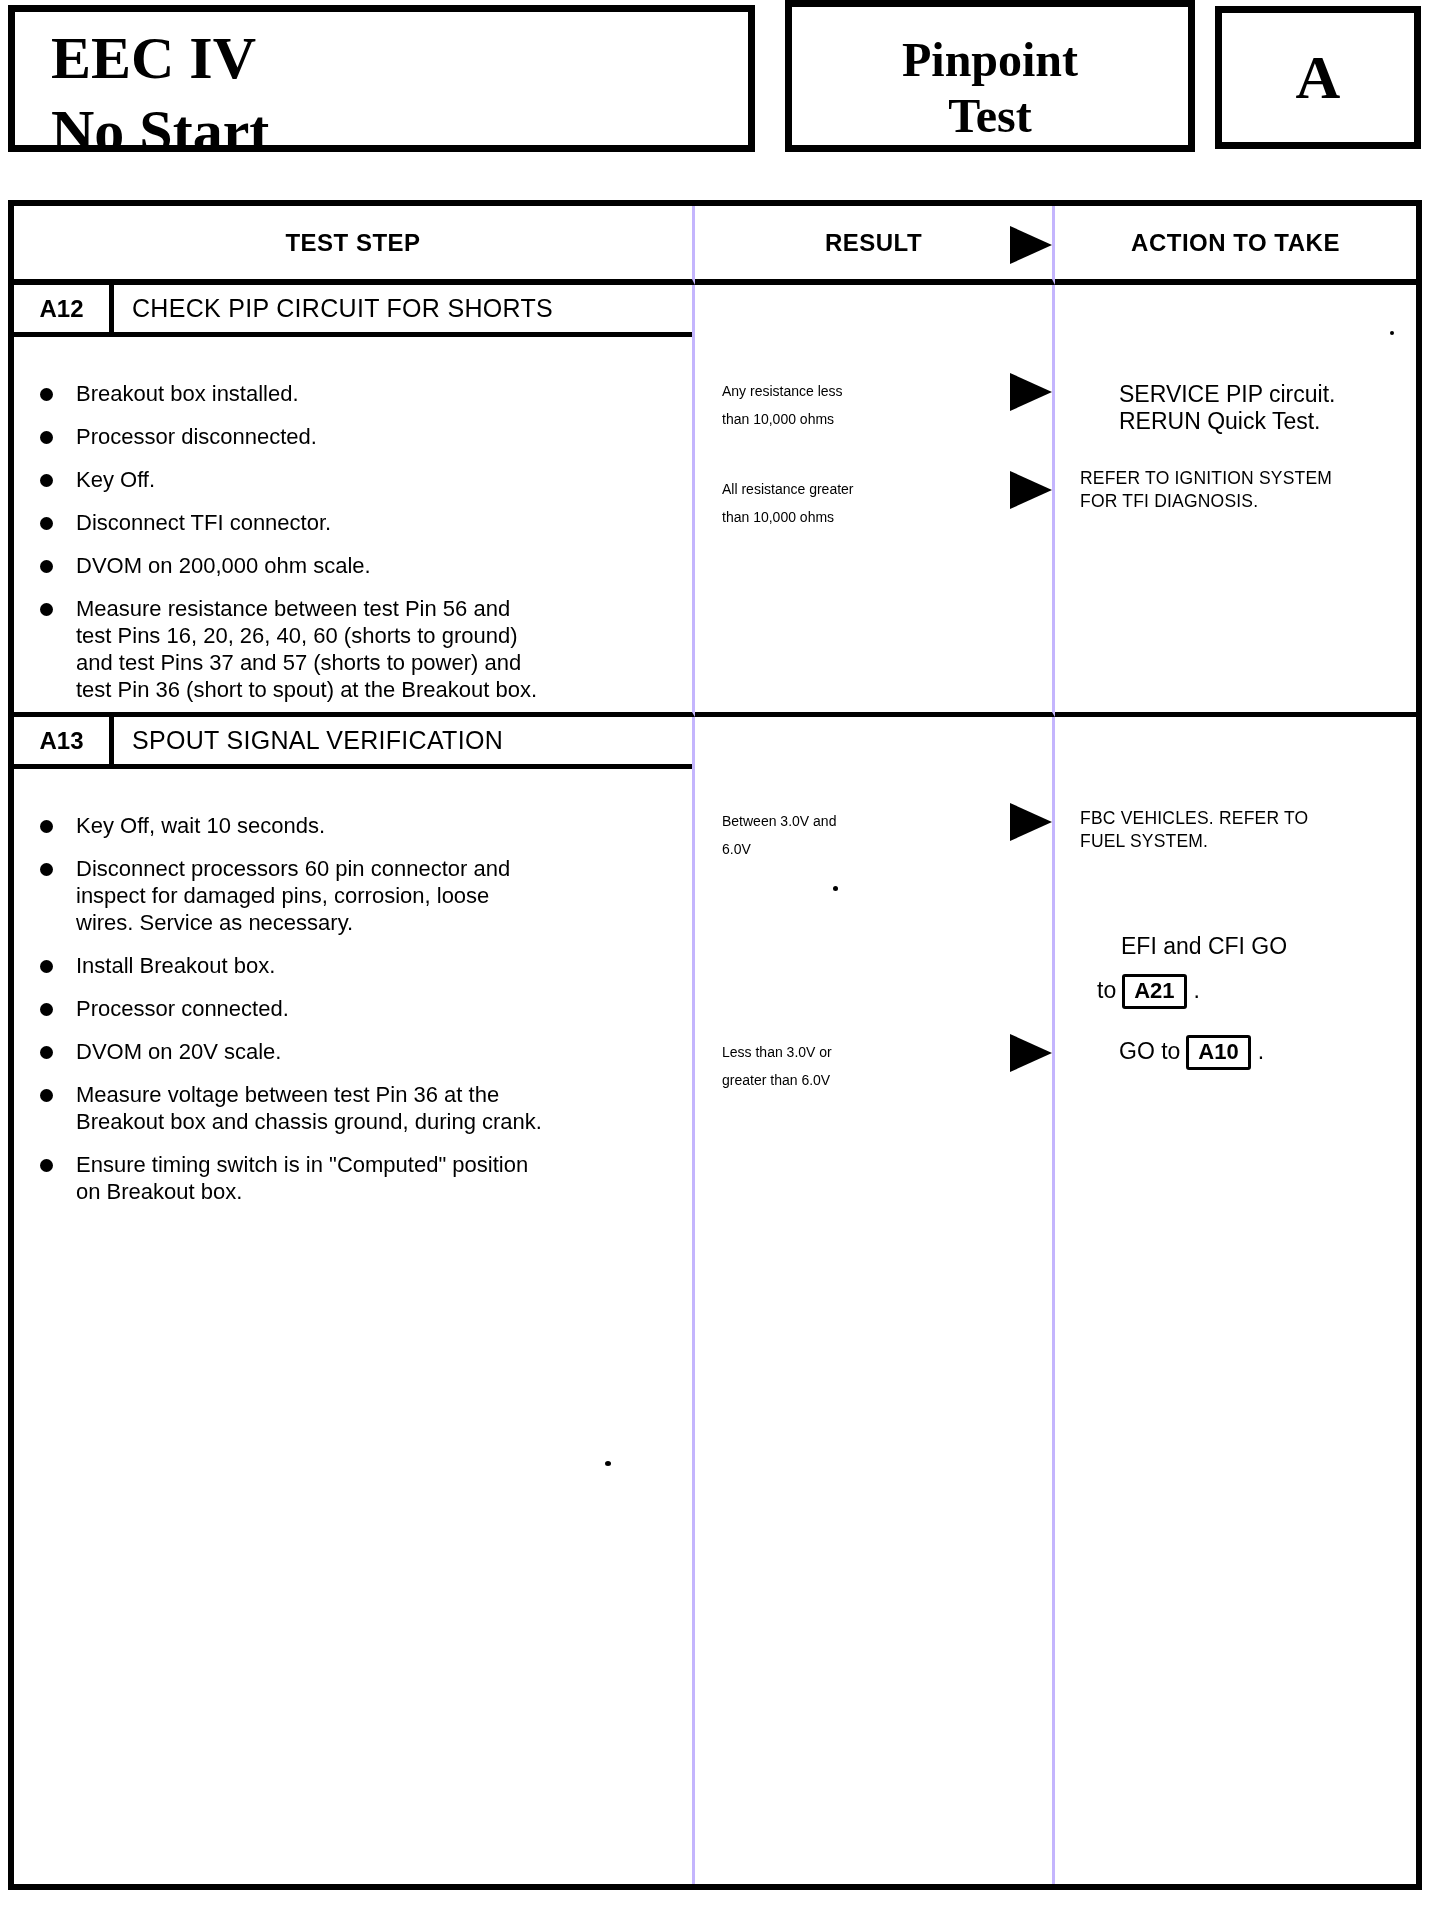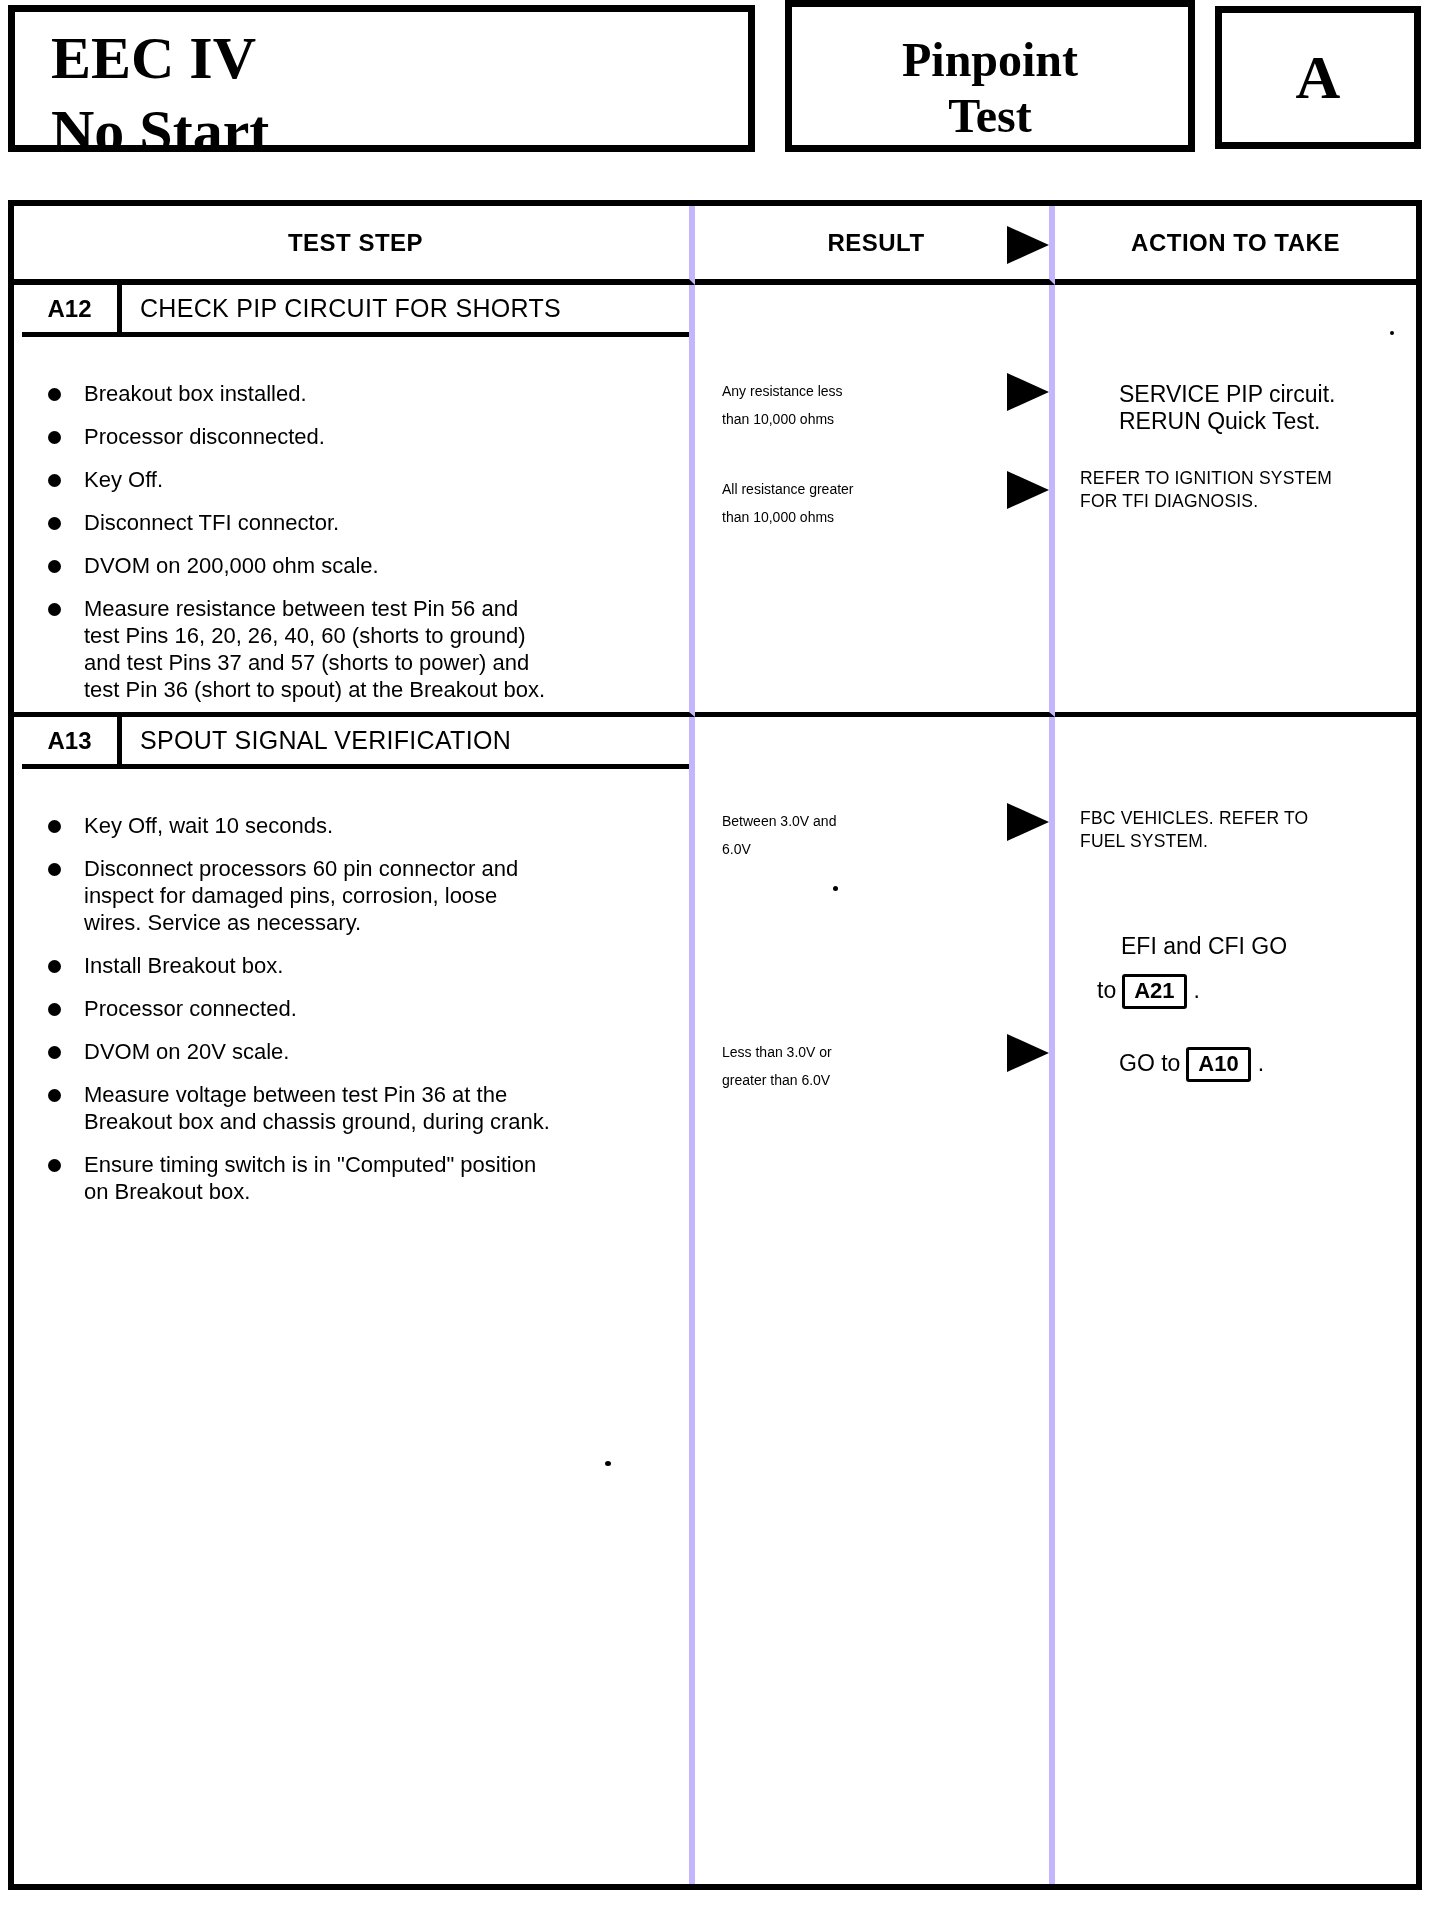--- a/index.html
+++ b/index.html
@@ -21,21 +21,21 @@
   .hdr-letter{ left:1215px; top:6px; width:206px; height:143px; display:flex; align-items:center; justify-content:center; font-size:62px; }
   .hdr-line { display:block; }
 
   
   .ptable {
     position:absolute; left:8px; top:200px; width:1414px; height:1690px;
     box-sizing:border-box; border:6px solid #000; background:#fff;
     display:grid; grid-template-columns:681px 360px 1fr; grid-template-rows:79px 432px 1fr;
   }
   .cell { position:relative; box-sizing:border-box; background:#fff; }
-  .col-div { border-right:6px solid #c4b5fd;padding-left:8px; }
+  .col-div { border-right:3px solid #c4b5fd; }
   .hdr-row { border-bottom:6px solid #000; }
   .sec-div { border-bottom:5px solid #000; }
 
   .th { display:flex; align-items:center; justify-content:center;
         font-weight:bold; font-size:24px; letter-spacing:0.5px; }
 
   .arrow {
     position:absolute; right:0; width:0; height:0;
     border-top:19px solid transparent; border-bottom:19px solid transparent;
     border-left:42px solid #000;
@@ -213,21 +213,21 @@
         <span class="ln">FBC VEHICLES. REFER TO</span>
         <span class="ln">FUEL SYSTEM.</span>
       </div>
       <div class="action action-large" style="top:216px; left:42px;">
         <span class="ln goto-indent">EFI and CFI GO</span>
         <span class="goto-line">
           <span>to</span><span class="ref-box">A21</span><span>.</span>
         </span>
       </div>
       <div class="action action-large" style="top:318px;">
-        <span class="goto-line" style="margin-top:12px;">
+        <span class="goto-line" style="margin-top:0;">
           <span>GO to</span><span class="ref-box">A10</span><span>.</span>
         </span>
       </div>
     </div>
 
   </div>
 
   <div class="speck speck-1"></div>
   <div class="speck speck-2"></div>
   <div class="speck speck-3"></div>

